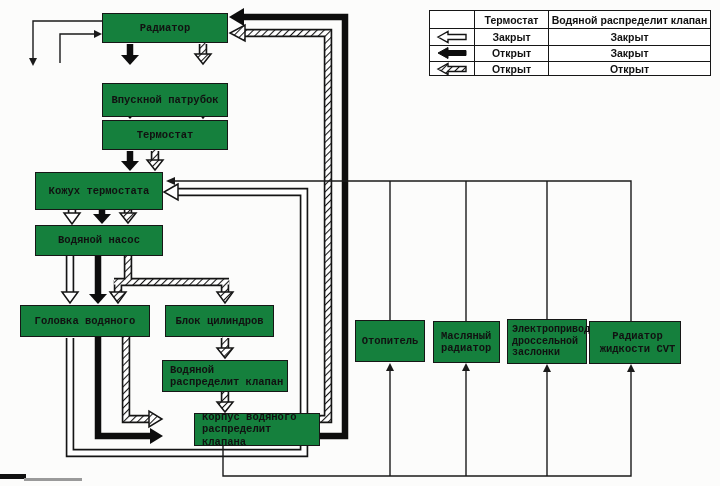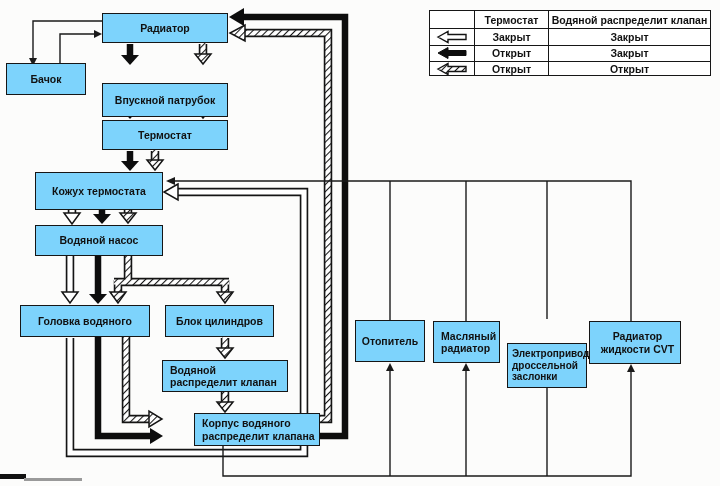--- a/index.html
+++ b/index.html
@@ -1,23 +1,23 @@
 <!DOCTYPE html>
 <html><head>
 <meta charset="utf-8">
 <style>
   html,body{margin:0;padding:0;background:#e8e8e8;}
   #stage{position:relative;width:720px;height:486px;background:#fcfcfb;overflow:hidden;
          font-family:"Liberation Sans","DejaVu Sans",sans-serif;}
   #wires{position:absolute;left:0;top:0;width:720px;height:486px;}
-  .dbox{position:absolute;box-sizing:border-box;background:#7dd3fc;border:1.6px solid #161616;
+  .dbox{position:absolute;box-sizing:border-box;background:#15803d;border:1.6px solid #161616;
         display:flex;align-items:center;justify-content:center;text-align:center;
-        font-weight:bold;font-size:10.5px;line-height:1.18;color:#111;padding:1px 0;}
+        font-weight:bold;font-size:10.5px;line-height:1.18;color:#111;padding:1px 0;font-family:Liberation Mono, monospace;}
   .al{justify-content:flex-start;text-align:left;padding-left:7px;padding-right:2px;}
-  .sm{font-size:10px;padding-left:4px;margin-top:24px;}
+  .sm{font-size:10px;padding-left:4px;}
   
   #legend{position:absolute;left:429px;top:10px;width:282px;height:66px;box-sizing:border-box;
           border:1.6px solid #161616;background:#fff;display:grid;
           grid-template-columns:44px 74px 1fr;grid-template-rows:17px 16.5px 16.5px 1fr;
           font-weight:bold;font-size:10.5px;color:#111;}
   .lcell{box-sizing:border-box;border-left:1.2px solid #161616;border-top:1.2px solid #161616;
          display:flex;align-items:center;justify-content:center;overflow:hidden;}
   .r0{border-top:none;} .c0{border-left:none;}
   .artifact{position:absolute;}
 </style>
@@ -127,21 +127,20 @@
       <polygon points="94,30 94,38 102,34"></polygon>
       <polygon points="175,177 175,185 166,181"></polygon>
       <polygon points="386,371 394,371 390,363"></polygon>
       <polygon points="462,371 470,371 466,363"></polygon>
       <polygon points="543,372 551,372 547,364"></polygon>
       <polygon points="627,372 635,372 631,364"></polygon>
     </g>
   </svg>
 
   <div class="dbox" style="left:102px;top:13px;width:126px;height:30px;">Радиатор</div>
-  <div class="dbox" style="left:6px;top:63px;width:80px;height:32px;">Бачок</div>
   <div class="dbox" style="left:102px;top:83px;width:126px;height:34px;">Впускной патрубок</div>
   <div class="dbox" style="left:102px;top:120px;width:126px;height:30px;">Термостат</div>
   <div class="dbox" style="left:35px;top:172px;width:128px;height:38px;">Кожух термостата</div>
   <div class="dbox" style="left:35px;top:225px;width:128px;height:31px;">Водяной насос</div>
   <div class="dbox" style="left:20px;top:305px;width:130px;height:32px;">Головка водяного</div>
   <div class="dbox" style="left:165px;top:305px;width:109px;height:32px;">Блок цилиндров</div>
   <div class="dbox al" style="left:162px;top:360px;width:126px;height:32px;">Водяной распределит клапан</div>
   <div class="dbox al" style="left:162px;top:413px;width:126px;height:33px;margin-left:32px;">Корпус водяного распределит клапана</div>
   <div class="dbox" style="left:355px;top:320px;width:70px;height:42px;">Отопитель</div>
   <div class="dbox al" style="left:433px;top:321px;width:67px;height:42px;">Масляный радиатор</div>

